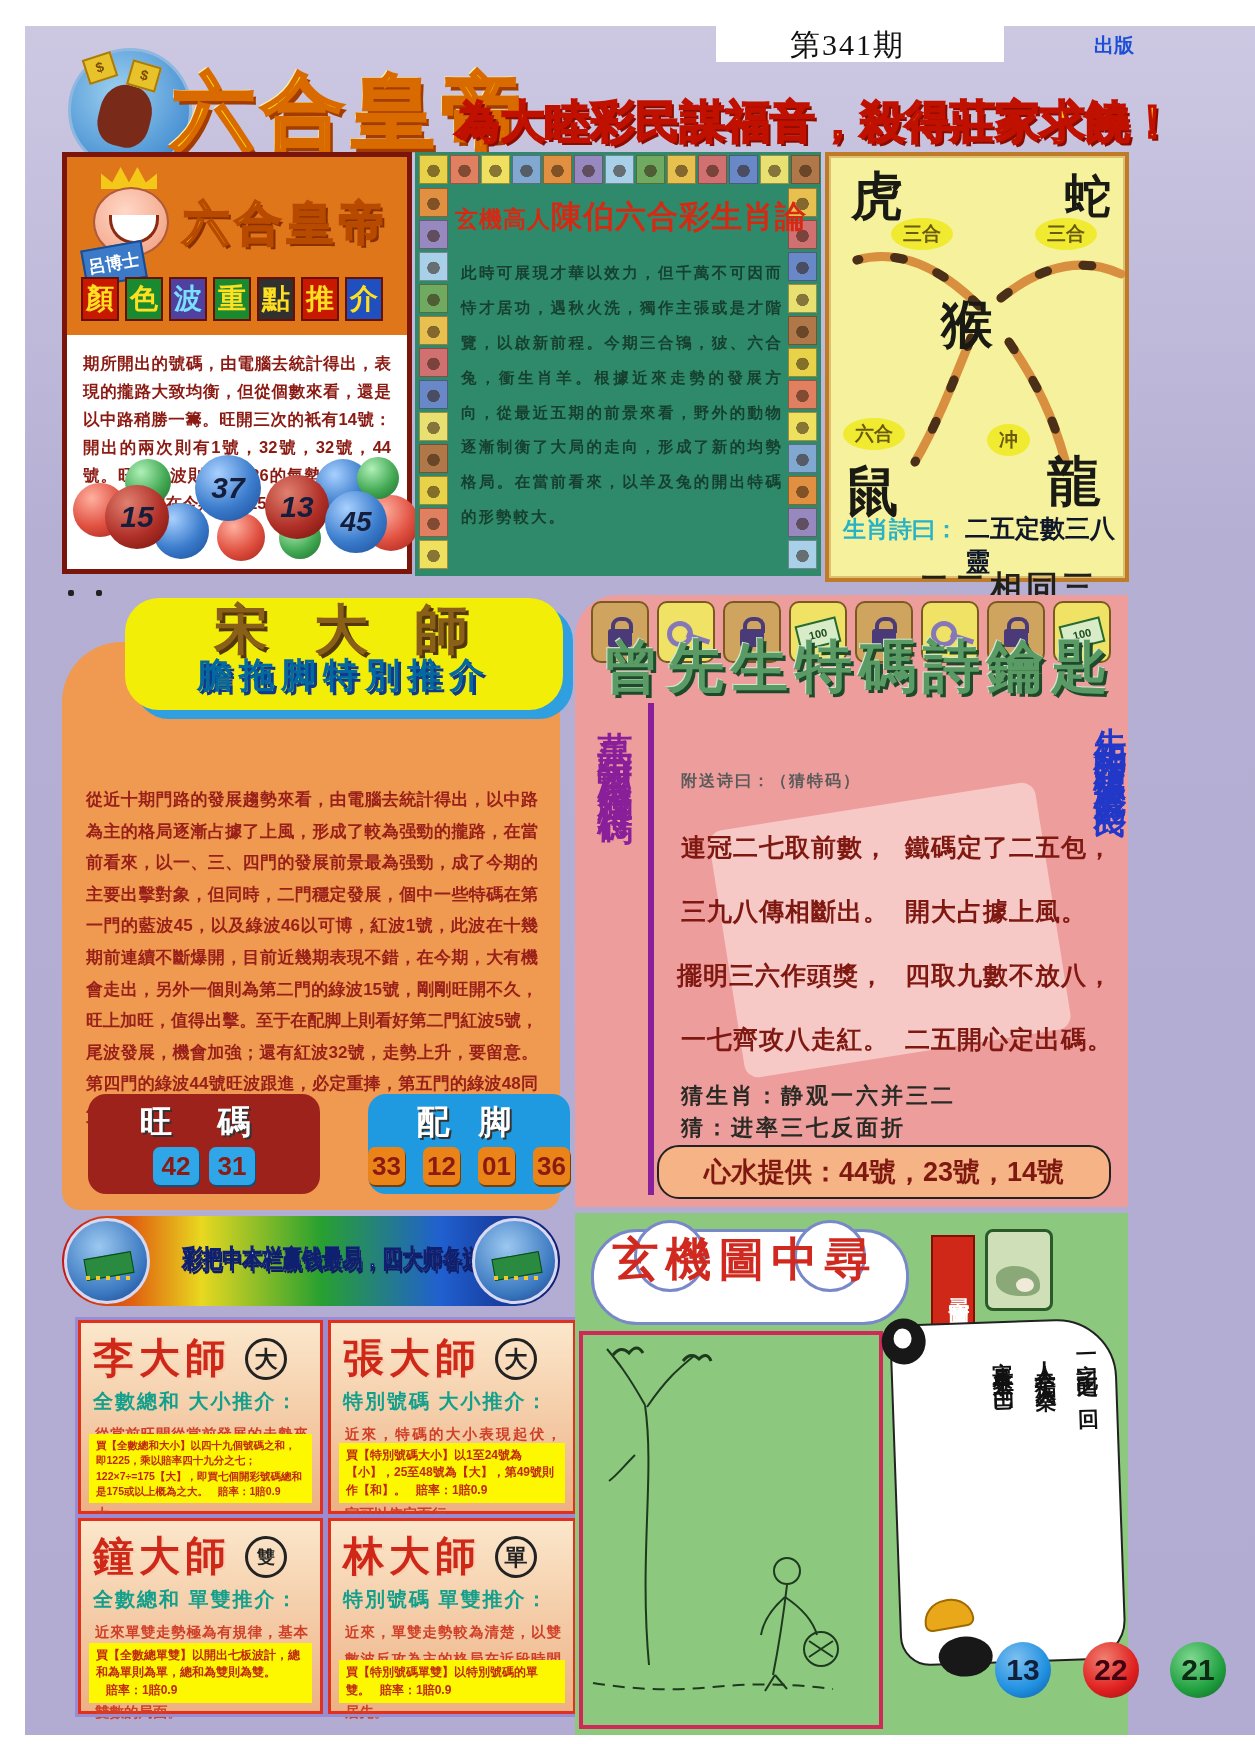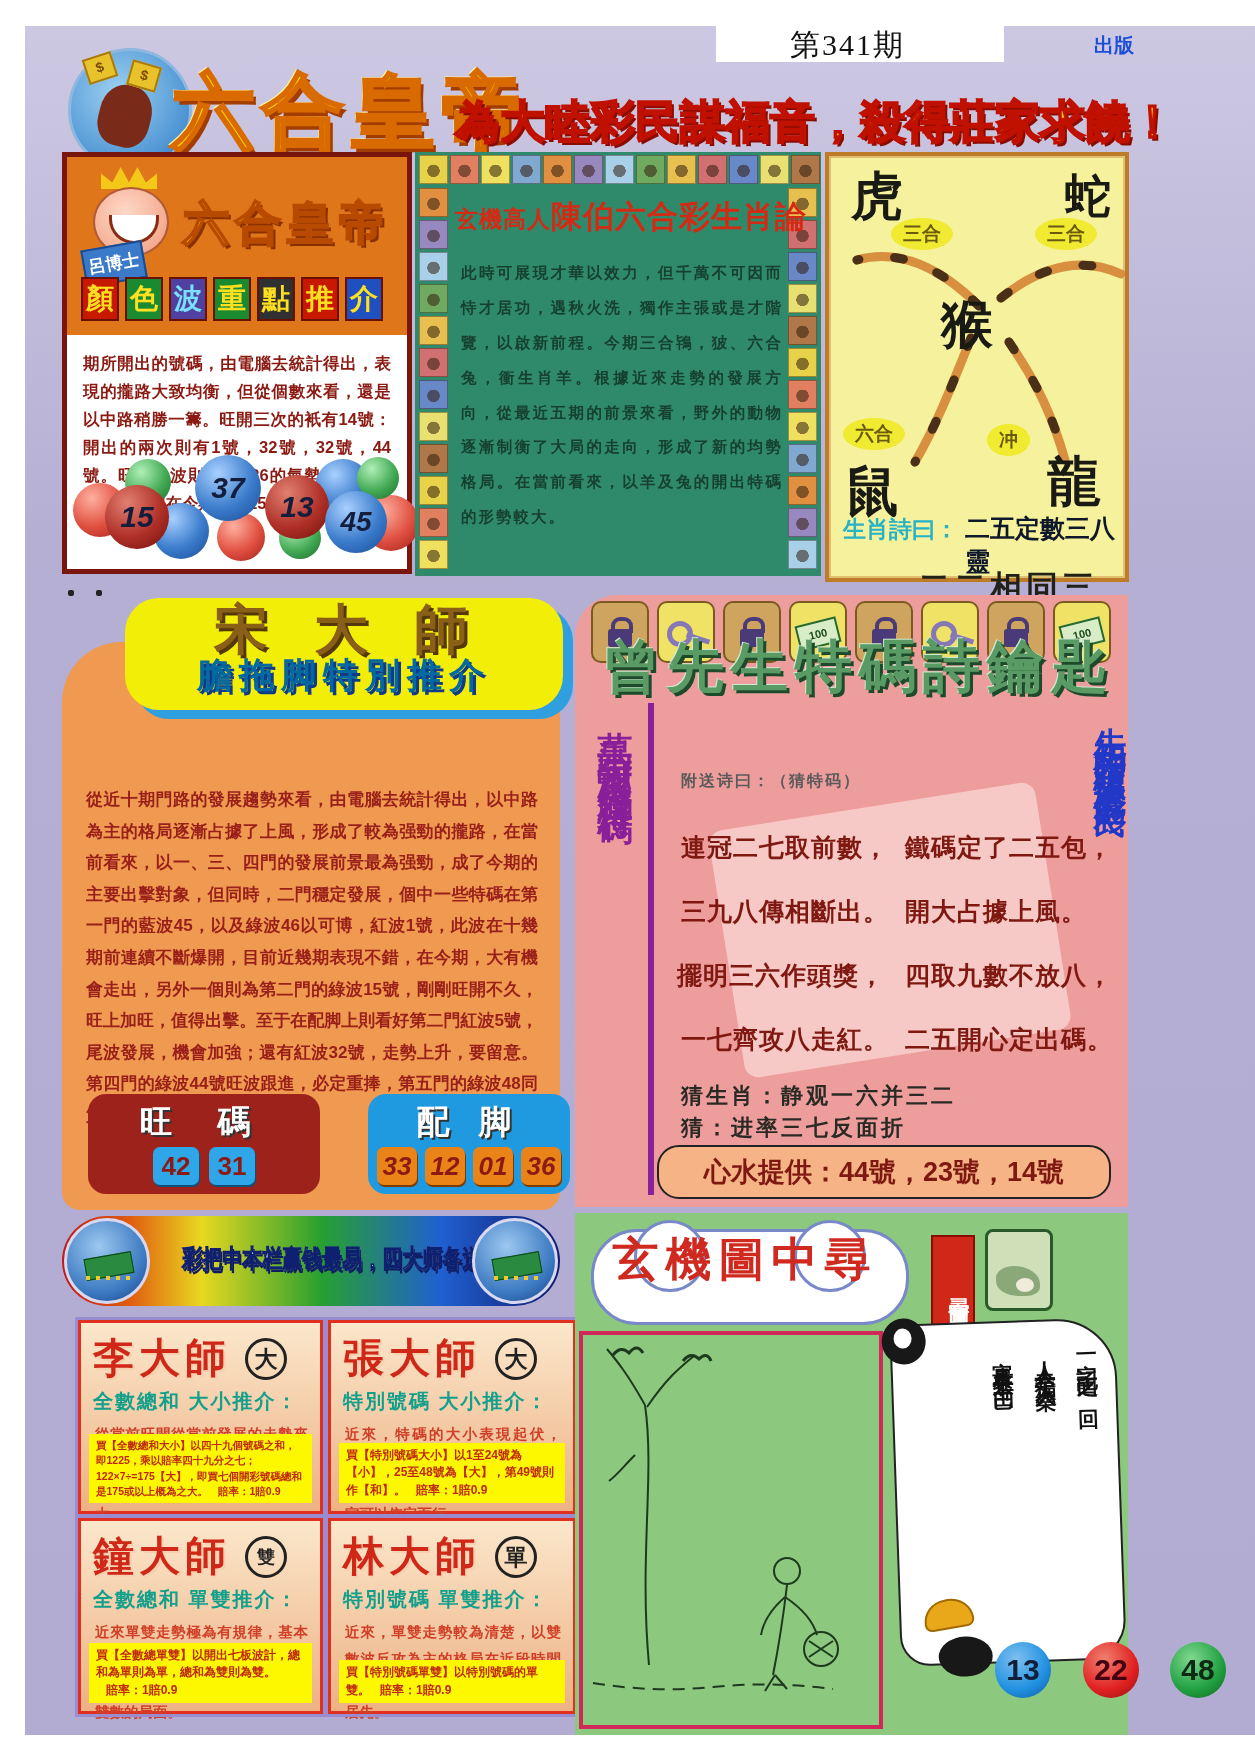--- a/index.html
+++ b/index.html
@@ -330,21 +330,21 @@
   <div class="pd-body">從近十期門路的發展趨勢來看，由電腦去統計得出，以中路為主的格局逐漸占據了上風，形成了較為强勁的攏路，在當前看來，以一、三、四門的發展前景最為强勁，成了今期的主要出擊對象，但同時，二門穩定發展，個中一些特碼在第一門的藍波45，以及綠波46以可博，紅波1號，此波在十幾期前連續不斷爆開，目前近幾期表現不錯，在今期，大有機會走出，另外一個則為第二門的綠波15號，剛剛旺開不久，旺上加旺，值得出擊。至于在配脚上則看好第二門紅波5號，尾波發展，機會加強；還有紅波32號，走勢上升，要留意。第四門的綠波44號旺波跟進，必定重捧，第五門的綠波48同第紅波42號，值得大家一試。</div>
   <div class="pd-hot">
     <div class="pd-boxtitle">旺 碼</div>
     <div class="chips">
       <div class="chip chip-blue">42</div>
       <div class="chip chip-blue">31</div>
     </div>
   </div>
   <div class="pd-pair">
     <div class="pd-boxtitle" style="letter-spacing:10px;">配 脚</div>
-    <div class="chips" style="gap:8px;font-style:italic;">
+    <div class="chips" style="gap:18px;">
       <div class="chip chip-orange">33</div>
       <div class="chip chip-orange">12</div>
       <div class="chip chip-orange">01</div>
       <div class="chip chip-orange">36</div>
     </div>
   </div>
 </div>
 <div class="abs pd-head">
   <div class="pd-name">宋大師</div>
   <div class="pd-sub">膽拖脚特別推介</div>
@@ -482,13 +482,13 @@
     <div class="ingot"></div>
     <div class="scroll-text">
       <div>一字記之曰：回</div>
       <div>人人幸福人人樂</div>
       <div>富貴在于不由己</div>
     </div>
   </div>
 </div>
 <div class="abs pf-ball fb-blue" style="left:995px;top:1642px;">13</div>
 <div class="abs pf-ball fb-red" style="left:1083px;top:1642px;">22</div>
-<div class="abs pf-ball fb-green" style="left:1170px;top:1642px;">48</div>
+<div class="abs pf-ball fb-green" style="left:1170px;top:1642px;">21</div>
 
 </body></html>

